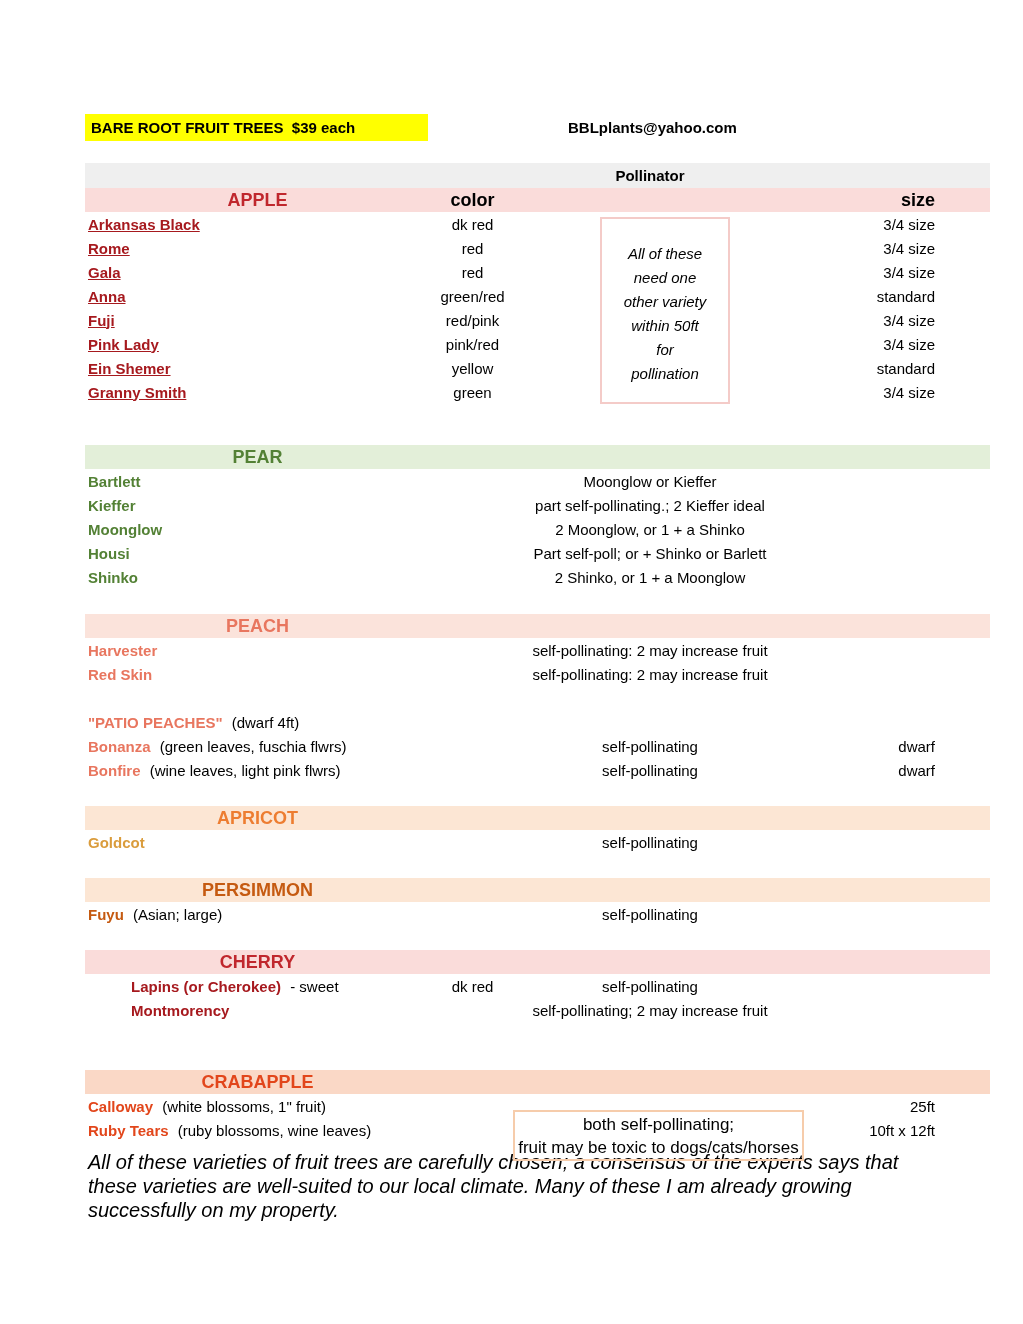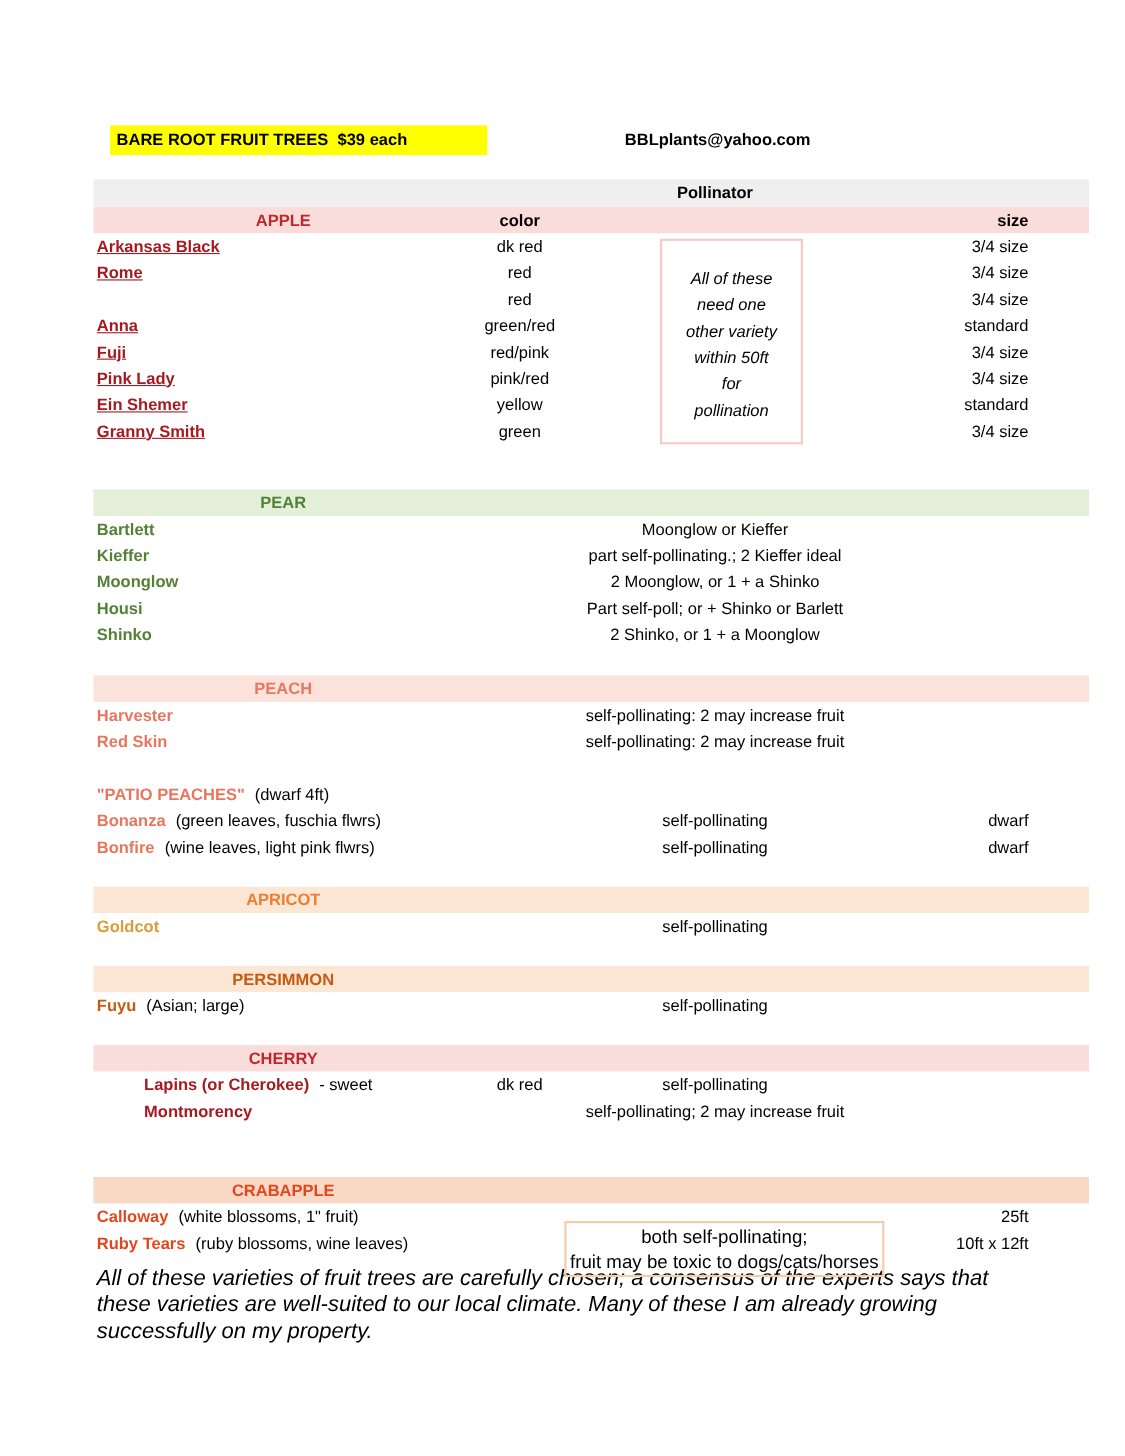--- a/index.html
+++ b/index.html
@@ -1,32 +1,32 @@
 <!DOCTYPE html>
 <html><head>
 <meta charset="utf-8">
 <style>
   html,body{margin:0;padding:0;}
   body{
     width:1023px;height:1324px;background:#ffffff;color:#000;
     font-family:"Liberation Sans", sans-serif;position:relative;overflow:hidden;
   }
   .title-box{
-    position:absolute;left:100px;top:114px;width:343px;height:27px;
+    position:absolute;left:85px;top:114px;width:343px;height:27px;
     background:#ffff00;font-weight:bold;font-size:15px;line-height:27px;
     padding-left:6px;box-sizing:border-box;white-space:pre;
   }
   .email{
     position:absolute;left:568px;top:114px;height:27px;line-height:27px;
     font-weight:bold;font-size:15px;
   }
   .page{position:absolute;left:85px;top:163px;width:905px;}
   .grid{display:grid;grid-template-columns:345px 85px 270px 150px 55px;align-items:center;}
   .hdr-poll{height:25px;background:#efefef;font-weight:bold;font-size:15px;}
-  .band{height:24px;font-weight:bold;font-size:15px;}
+  .band{height:24px;font-weight:bold;font-size:18px;}
   .row{height:24px;font-size:15px;}
   .c1{grid-column:1;padding-left:3px;white-space:nowrap;}
   .c1c{grid-column:1;text-align:center;white-space:nowrap;}
   .c2{grid-column:2;text-align:center;white-space:nowrap;}
   .c3{grid-column:3;text-align:center;white-space:nowrap;}
   .c4{grid-column:4;text-align:right;white-space:nowrap;}
   .b{font-weight:bold;}
   .desc{margin-left:5px;font-weight:normal;color:#000;}
   
   .apple-band{background:#fadcda;}
@@ -89,20 +89,21 @@
       <div class="c1 apple-name">Arkansas Black</div>
       <div class="c2">dk red</div>
       <div class="c4">3/4 size</div>
     </div>
     <div class="grid row">
       <div class="c1 apple-name">Rome</div>
       <div class="c2">red</div>
       <div class="c4">3/4 size</div>
     </div>
     <div class="grid row">
+      <div class="c1 apple-name">Gala</div>
       <div class="c2">red</div>
       <div class="c4">3/4 size</div>
     </div>
     <div class="grid row">
       <div class="c1 apple-name">Anna</div>
       <div class="c2">green/red</div>
       <div class="c4">standard</div>
     </div>
     <div class="grid row">
       <div class="c1 apple-name">Fuji</div>

